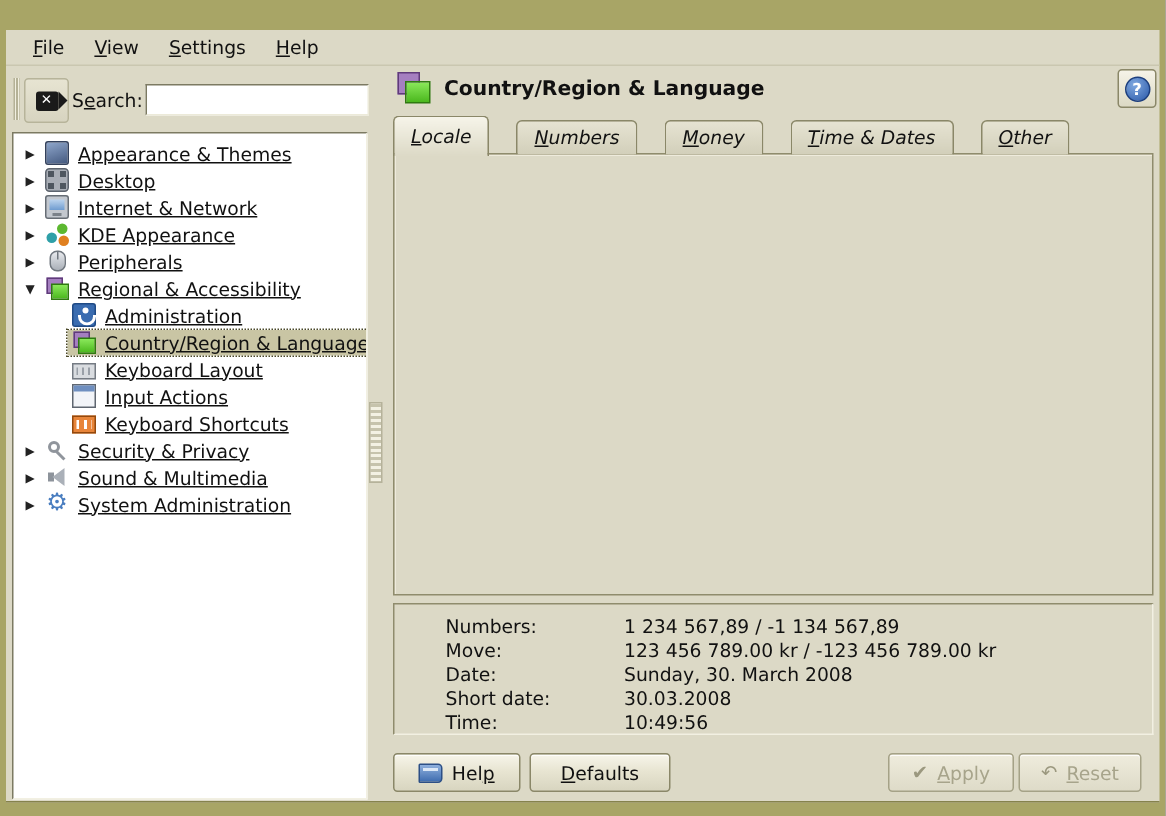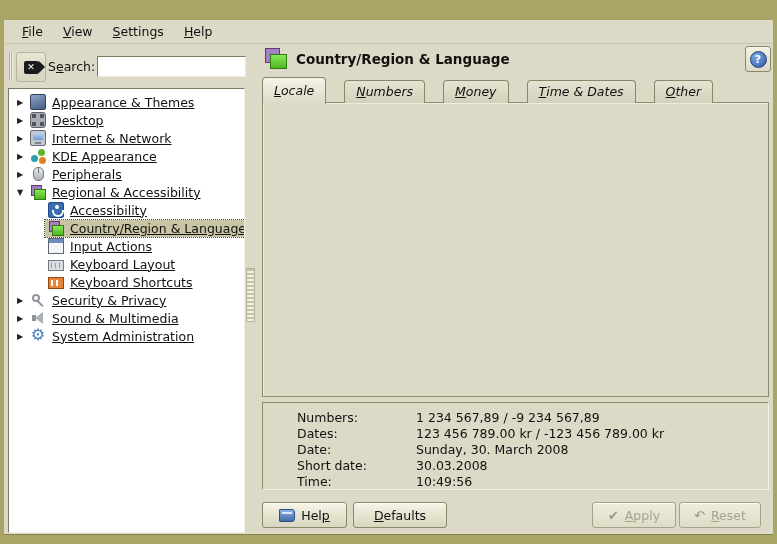--- a/index.html
+++ b/index.html
@@ -186,42 +186,42 @@
           <span class="exp">▼</span>
           <span class="hl">
             <span class="ic ic-regional"></span>
             <span class="tlabel">Regional &amp; Accessibility</span>
           </span>
         </div>
         <div class="trow child">
           <span class="exp"></span>
           <span class="hl">
             <span class="ic ic-accessibility"></span>
-            <span class="tlabel">Accessibility</span>
+            <span class="tlabel">Administration</span>
           </span>
         </div>
         <div class="trow child">
           <span class="exp"></span>
           <span class="hl selected">
             <span class="ic ic-country-region"></span>
             <span class="tlabel">Country/Region &amp; Language</span>
           </span>
         </div>
         <div class="trow child">
           <span class="exp"></span>
           <span class="hl">
+            <span class="ic ic-keyboard-layout"></span>
+            <span class="tlabel">Keyboard Layout</span>
+          </span>
+        </div>
+        <div class="trow child">
+          <span class="exp"></span>
+          <span class="hl">
             <span class="ic ic-input-actions"></span>
             <span class="tlabel">Input Actions</span>
-          </span>
-        </div>
-        <div class="trow child">
-          <span class="exp"></span>
-          <span class="hl">
-            <span class="ic ic-keyboard-layout"></span>
-            <span class="tlabel">Keyboard Layout</span>
           </span>
         </div>
         <div class="trow child">
           <span class="exp"></span>
           <span class="hl">
             <span class="ic ic-keyboard-shortcuts"></span>
             <span class="tlabel">Keyboard Shortcuts</span>
           </span>
         </div>
         <div class="trow">
@@ -296,24 +296,24 @@
     <div class="btn btn-uninstall">
       <span><u>U</u>ninstall Language</span>
     </div>
     <div class="btn btn-select">
       <span>Select S<u>y</u>stem Language</span>
     </div>
 
     <div class="inforame">
       <div class="irow">
           <span class="ilabel">Numbers:</span>
-          <span>1 234 567,89 / -9 234 567,89</span>
-        </div>
-      <div class="irow">
-          <span class="ilabel">Dates:</span>
+          <span>1 234 567,89 / -1 134 567,89</span>
+        </div>
+      <div class="irow">
+          <span class="ilabel">Move:</span>
           <span>123 456 789.00 kr / -123 456 789.00 kr</span>
         </div>
       <div class="irow">
           <span class="ilabel">Date:</span>
           <span>Sunday, 30. March 2008</span>
         </div>
       <div class="irow">
           <span class="ilabel">Short date:</span>
           <span>30.03.2008</span>
         </div>

